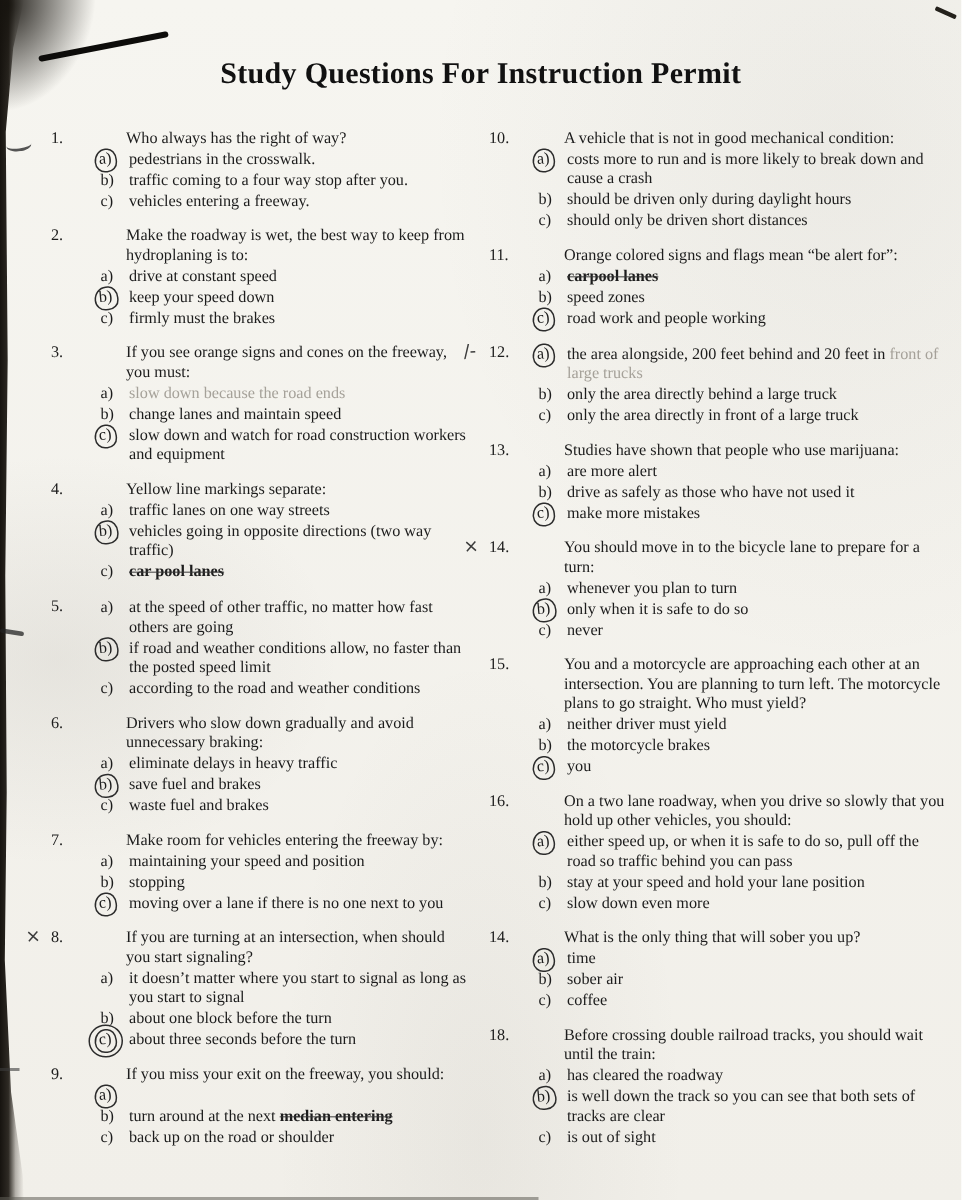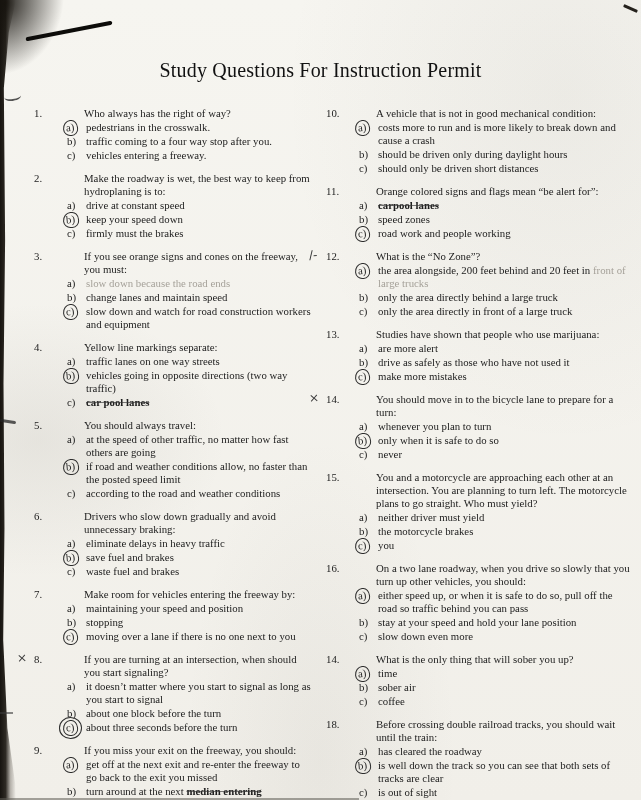--- a/index.html
+++ b/index.html
@@ -46,22 +46,22 @@
   .corner-tr {
     position: absolute; right: 3px; top: 7px; width: 15px; height: 3px; z-index: 4;
     background: #24211c; transform: rotate(24deg); border-radius: 1px;
   }
   .bottom-line {
     position: absolute; left: 0; bottom: 0; width: 56%; height: 2px; z-index: 4;
     background: rgba(95,92,85,.55);
   }
 
   .title {
-    margin: 0; padding-top: 59px; text-align: center;
-    font-size: 20px; font-weight: 400; letter-spacing: .2px; color: #111;
+    margin: 0; padding-top: 38px; text-align: center;
+    font-size: 20px; font-weight: 700; letter-spacing: .2px; color: #111;
   }
 
   .columns { display: flex; margin-top: 25px; padding: 0 5px 0 34px; gap: 11px; position: relative; z-index: 2; }
   .col-left  { flex: 0 0 281px; width: 281px; }
   .col-right { flex: 1; }
 
   .question { position: relative; display: flex; margin-bottom: 10px; font-size: 10.8px; line-height: 13px; }
   .margin-mark {
     position: absolute; left: -17px; top: -1px; font-size: 12px; color: #3c3c3c;
     font-family: "DejaVu Sans", sans-serif; transform: rotate(-4deg);
@@ -186,21 +186,20 @@
               <div class="option">
                 <span class="lbox"><span class="letter">c)</span></span>
                 <span class="otext strike">car pool lanes</span>
               </div>
             </div>
           </div>
         </div>
         <div class="question">
           <span class="qnum">5.</span>
           <div class="qbody">
-            <div class="prompt">You should always travel:</div>
             <div class="options">
               <div class="option">
                 <span class="lbox"><span class="letter">a)</span></span>
                 <span class="otext">at the speed of other traffic, no matter how fast others are going</span>
               </div>
               <div class="option">
                 <span class="lbox"><span class="letter circled">b)</span></span>
                 <span class="otext">if road and weather conditions allow, no faster than the posted speed limit</span>
               </div>
               <div class="option">
@@ -271,21 +270,20 @@
             </div>
           </div>
         </div>
         <div class="question">
           <span class="qnum">9.</span>
           <div class="qbody">
             <div class="prompt">If you miss your exit on the freeway, you should:</div>
             <div class="options">
               <div class="option">
                 <span class="lbox"><span class="letter circled">a)</span></span>
-                <span class="otext">get off at the next exit and re-enter the freeway to go back to the exit you missed</span>
               </div>
               <div class="option">
                 <span class="lbox"><span class="letter">b)</span></span>
                 <span class="otext"><span>turn around at the next </span><span class="strike ">median entering</span></span>
               </div>
               <div class="option">
                 <span class="lbox"><span class="letter">c)</span></span>
                 <span class="otext">back up on the road or shoulder</span>
               </div>
             </div>
@@ -330,21 +328,20 @@
                 <span class="lbox"><span class="letter circled">c)</span></span>
                 <span class="otext">road work and people working</span>
               </div>
             </div>
           </div>
         </div>
         <div class="question">
           <span class="margin-mark">∕-</span>
           <span class="qnum">12.</span>
           <div class="qbody">
-            <div class="prompt">What is the “No Zone”?</div>
             <div class="options">
               <div class="option">
                 <span class="lbox"><span class="letter circled">a)</span></span>
                 <span class="otext"><span>the area alongside, 200 feet behind and 20 feet in </span><span class="faded">front of large trucks</span></span>
               </div>
               <div class="option">
                 <span class="lbox"><span class="letter">b)</span></span>
                 <span class="otext">only the area directly behind a large truck</span>
               </div>
               <div class="option">
@@ -411,21 +408,21 @@
               <div class="option">
                 <span class="lbox"><span class="letter circled">c)</span></span>
                 <span class="otext">you</span>
               </div>
             </div>
           </div>
         </div>
         <div class="question">
           <span class="qnum">16.</span>
           <div class="qbody">
-            <div class="prompt">On a two lane roadway, when you drive so slowly that you turn up other vehicles, you should:</div>
+            <div class="prompt">On a two lane roadway, when you drive so slowly that you hold up other vehicles, you should:</div>
             <div class="options">
               <div class="option">
                 <span class="lbox"><span class="letter circled">a)</span></span>
                 <span class="otext">either speed up, or when it is safe to do so, pull off the road so traffic behind you can pass</span>
               </div>
               <div class="option">
                 <span class="lbox"><span class="letter">b)</span></span>
                 <span class="otext">stay at your speed and hold your lane position</span>
               </div>
               <div class="option">

